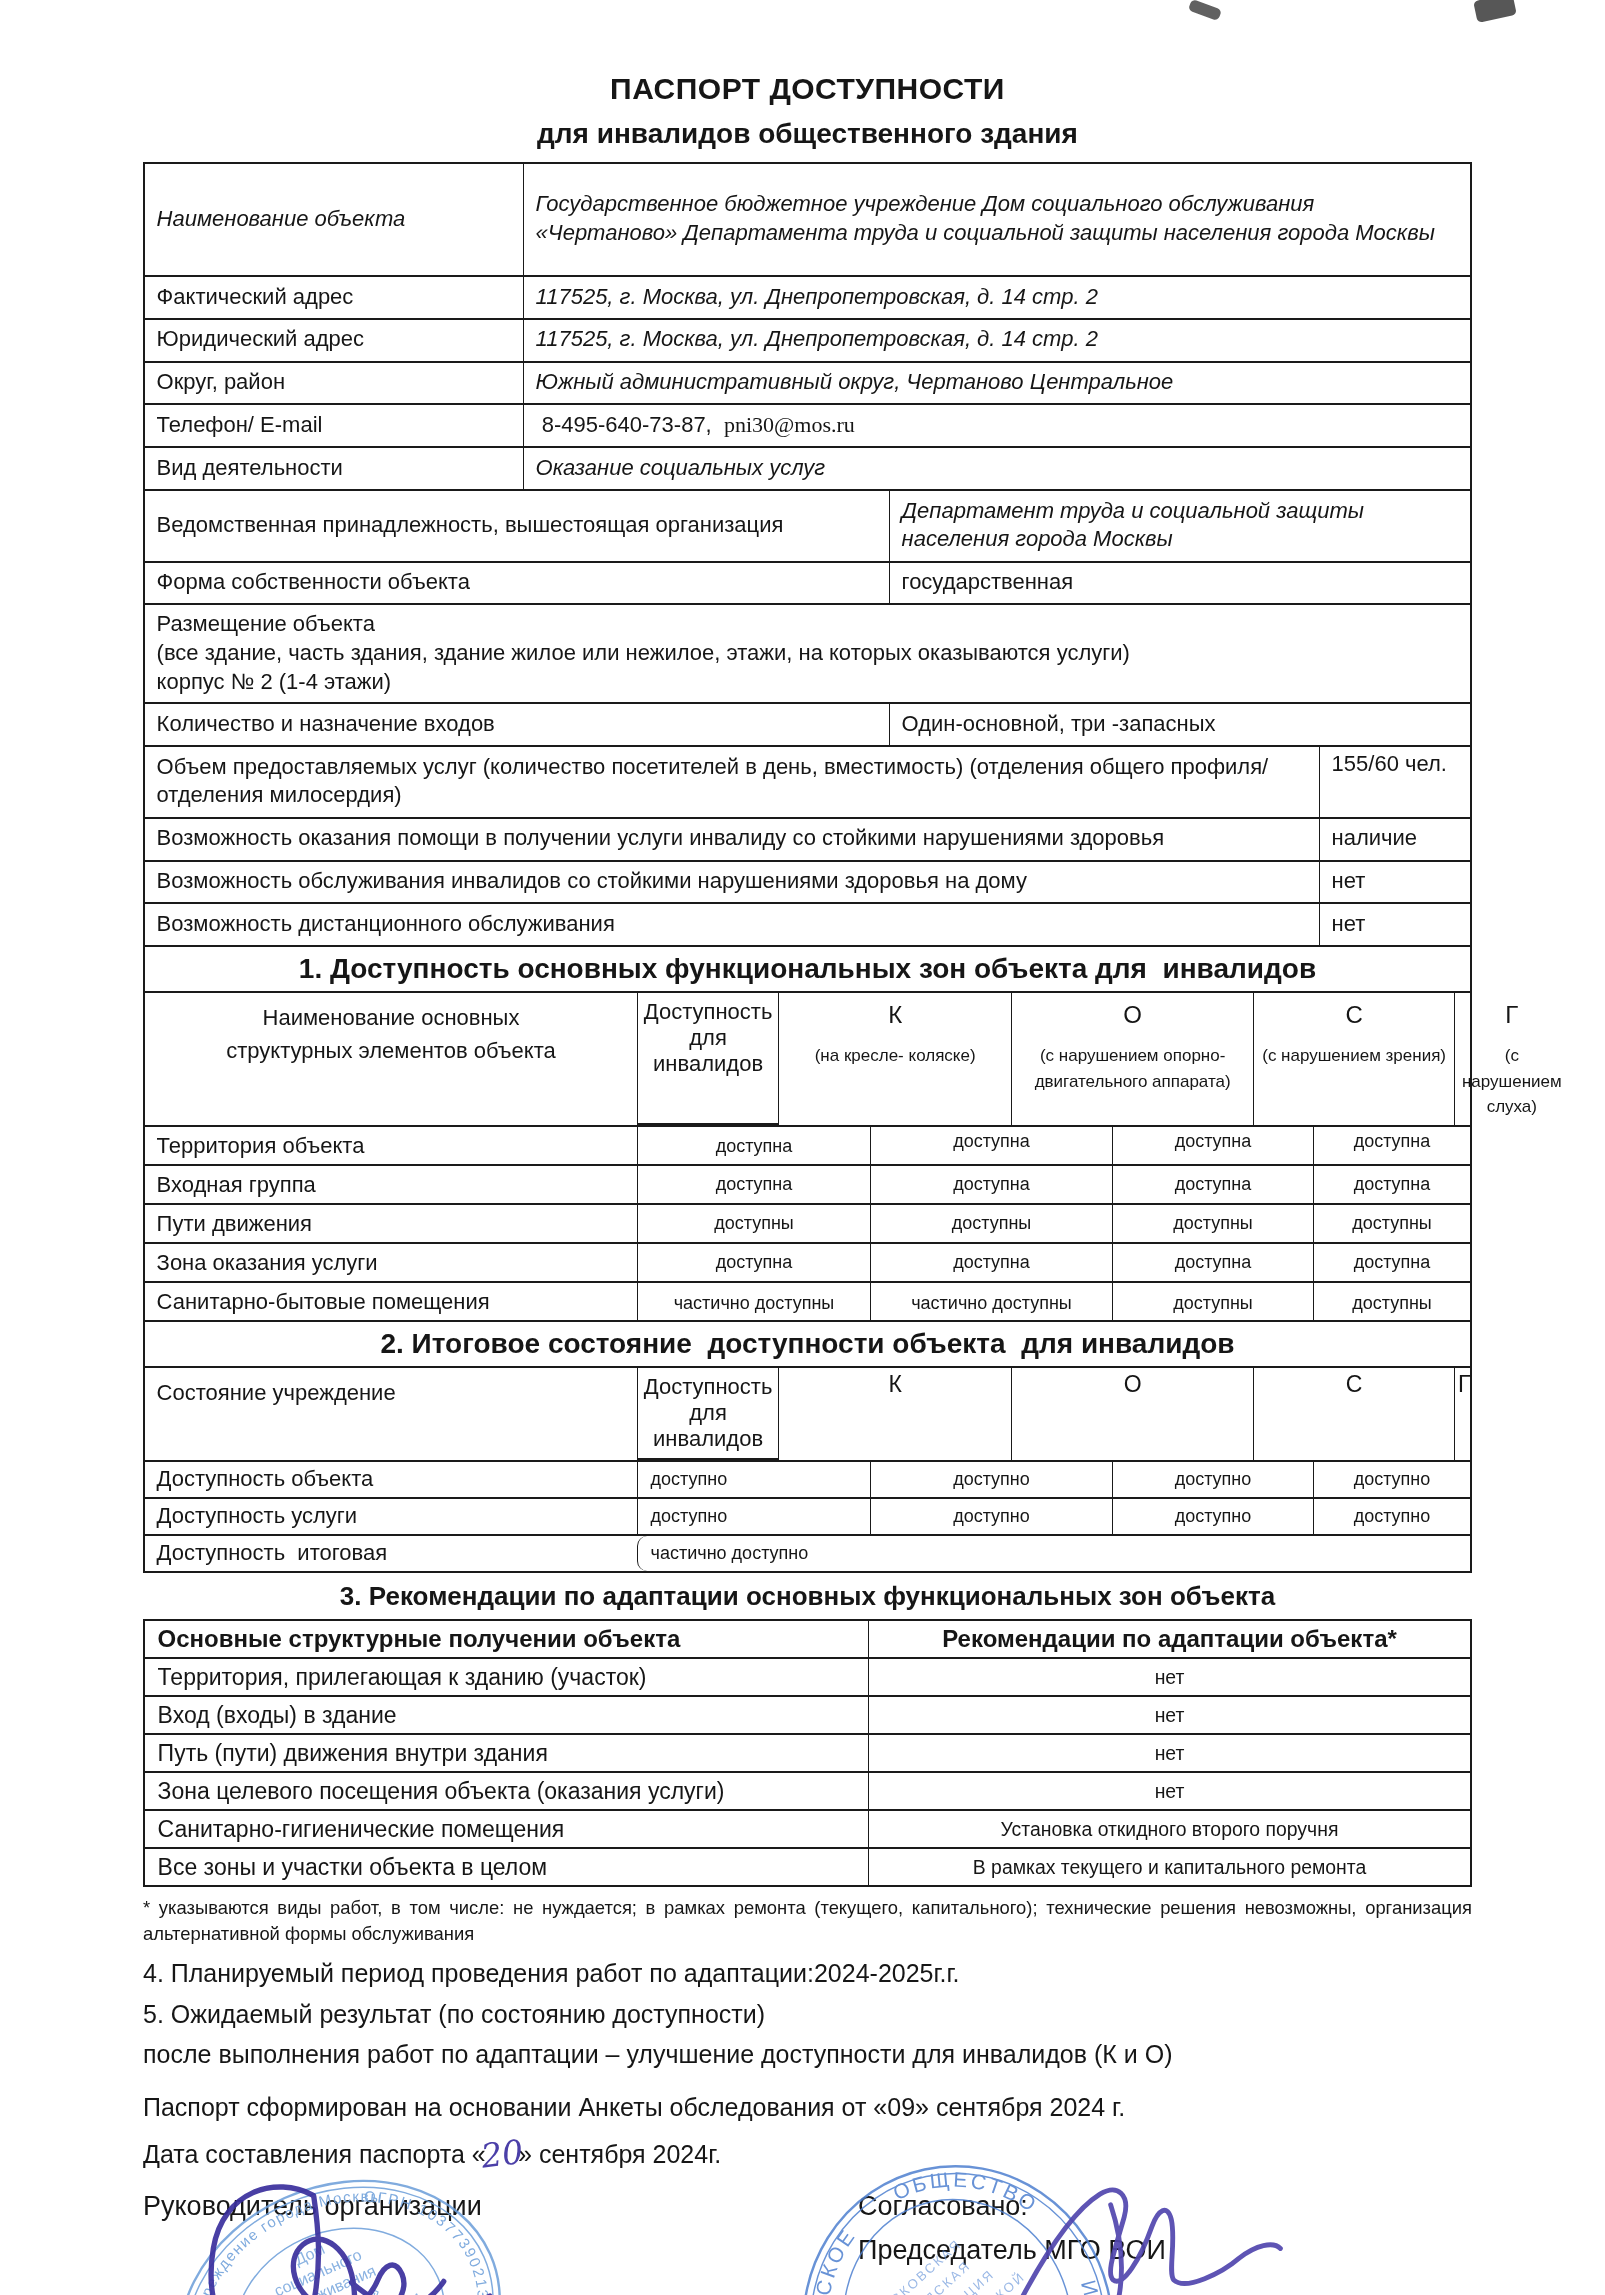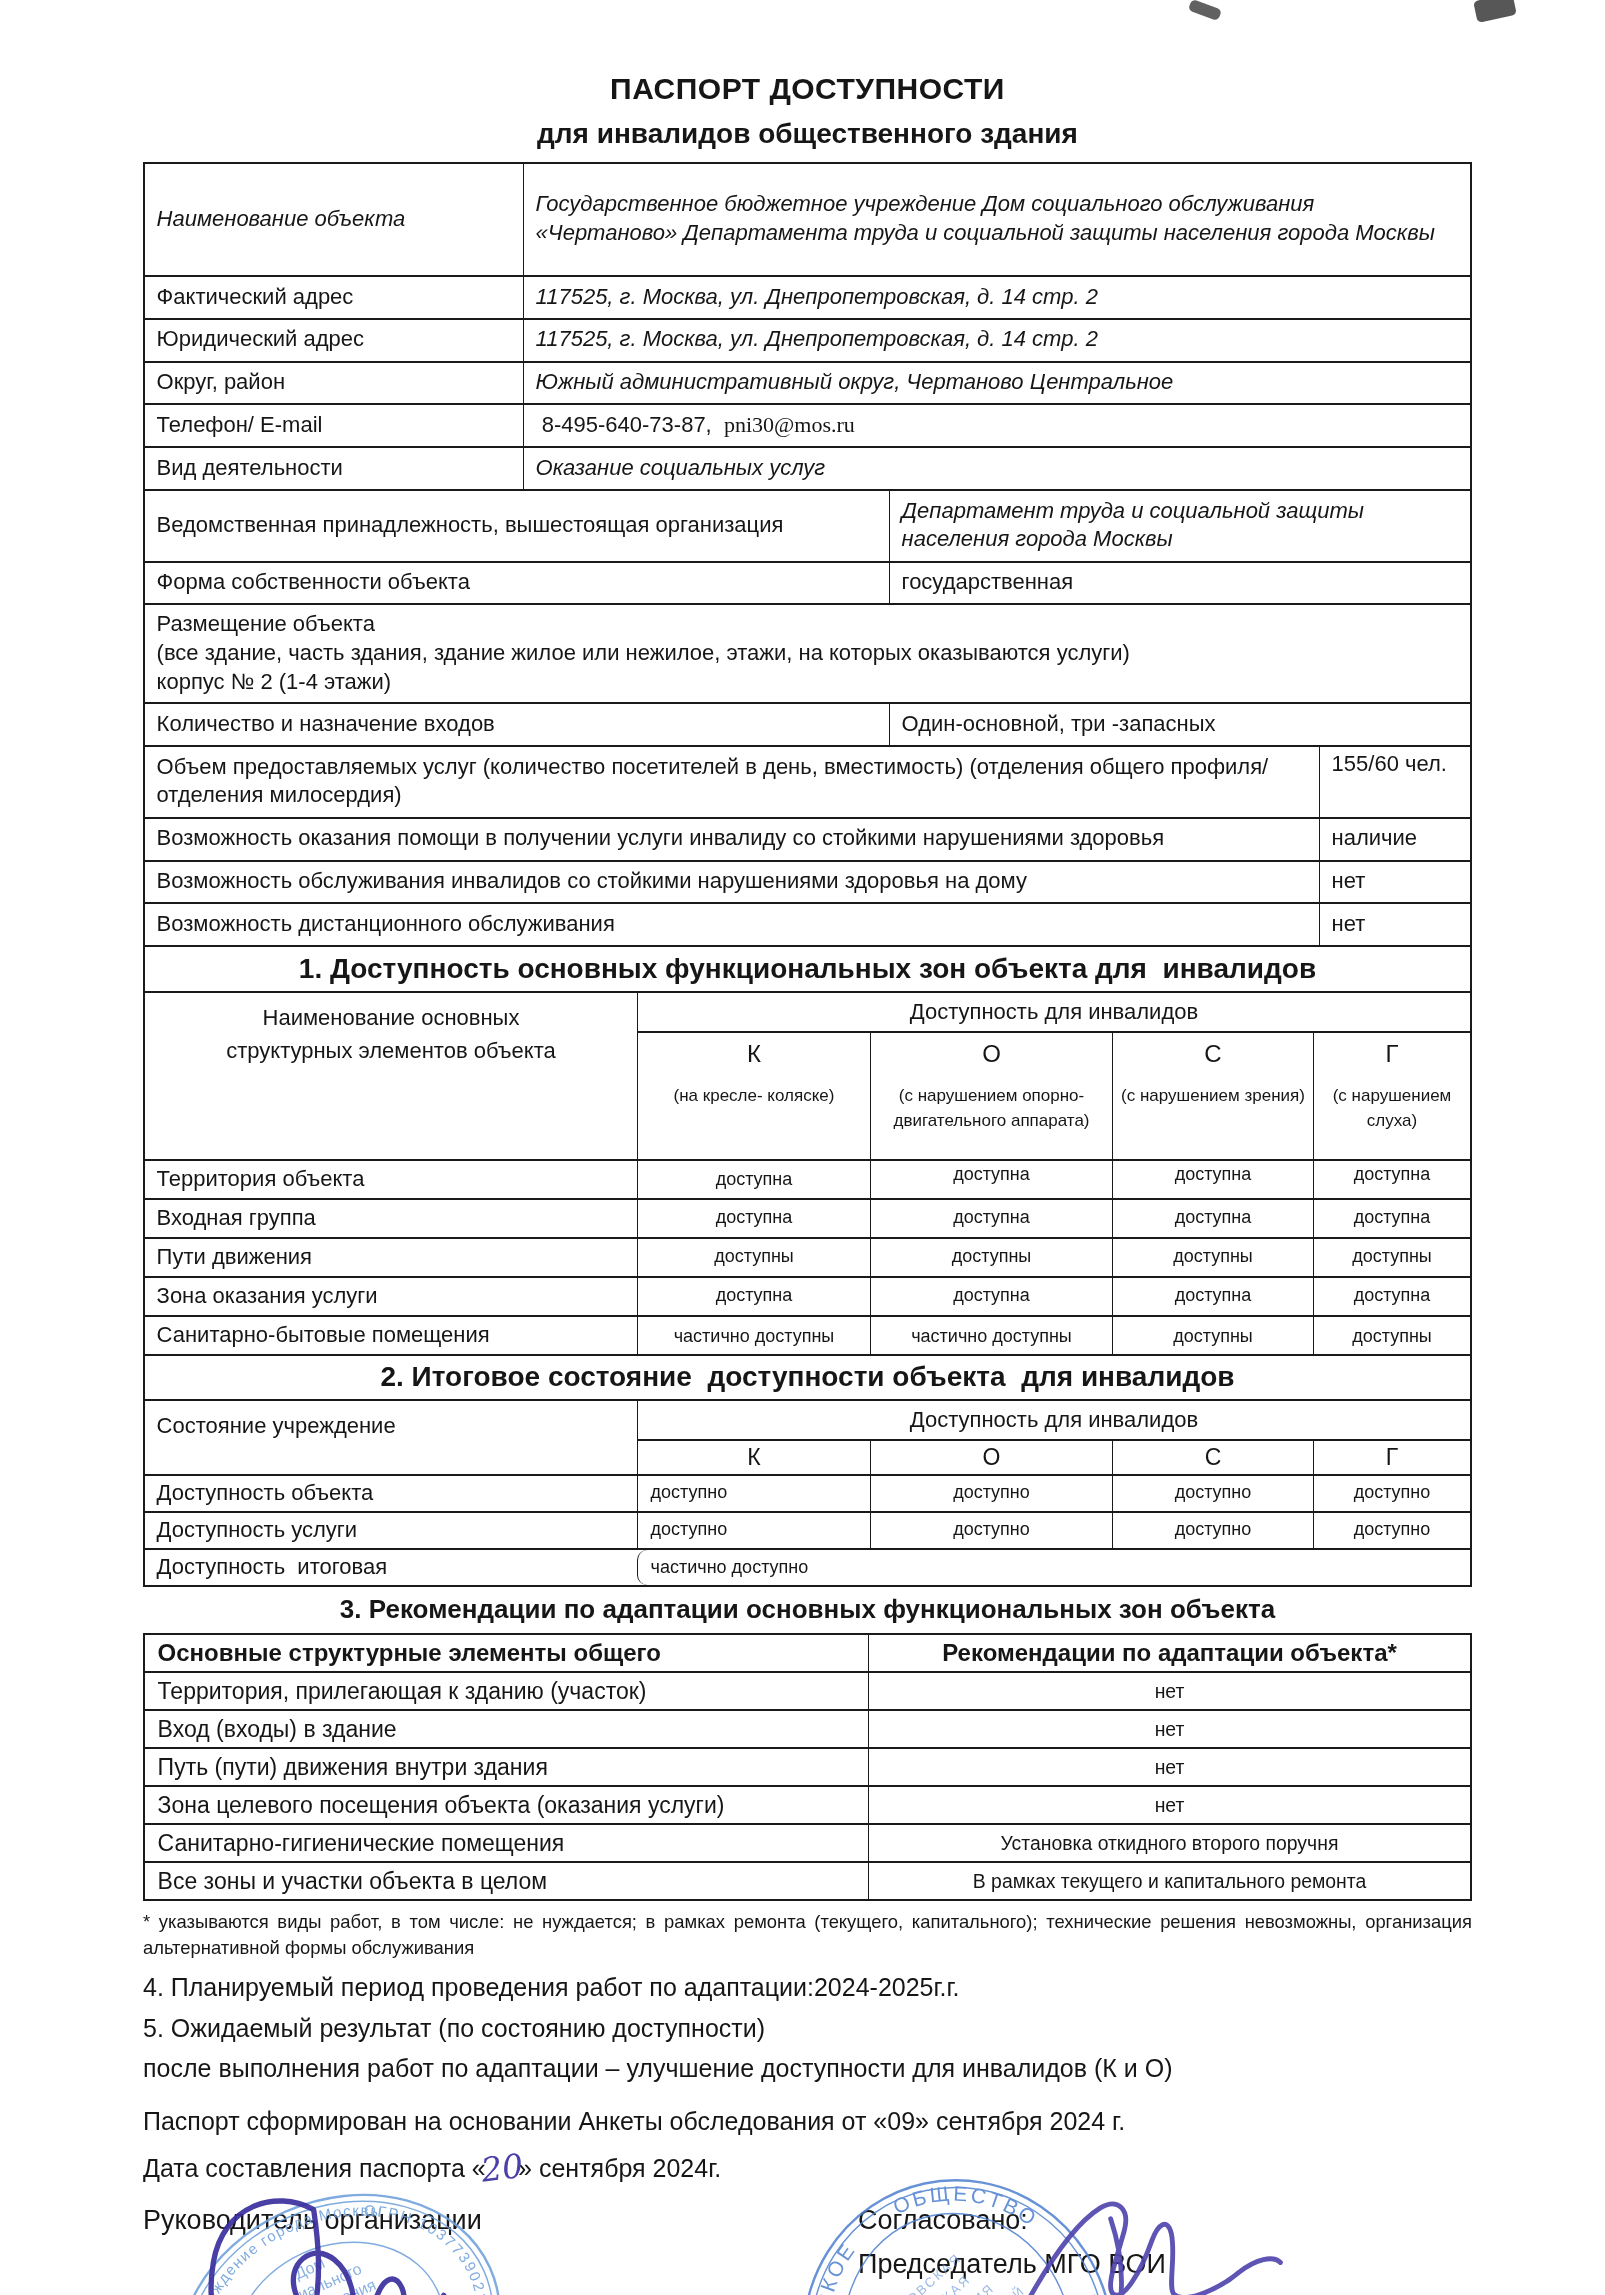--- a/index.html
+++ b/index.html
@@ -25,21 +25,21 @@
   .h2x{min-height:63px;}
   .h3a{min-height:104px;}
   .h3b{min-height:90px;}
   .email{font-family:"Liberation Serif",serif;font-style:normal;}
   .sec-head{text-align:center;font-weight:bold;font-size:28px;padding:5.8px 4.8px;line-height:1.15;white-space:pre-wrap;}
 
   
   .s-header{display:grid;grid-template-columns:492px 1fr;}
   .s-left{display:flex;align-items:flex-start;justify-content:center;text-align:center;
           font-size:22px;line-height:1.5;padding:7.8px 4.8px;white-space:pre-wrap;}
-  .s-right{display:flex;flex-direction:column;}
+  .s-right{display:flex;flex-direction:row;}
   .s-group{text-align:center;font-size:22px;padding:5.8px;border-left:1.9px solid #1a1a1a;border-bottom:2.4px solid #1a1a1a;}
   .s-letters{display:grid;grid-template-columns:233px 242px 201px 1fr;flex:1;}
   .lcol{border-left:1.9px solid #1a1a1a;text-align:center;padding:5.8px 6.8px;
         display:flex;flex-direction:column;gap:14.5px;align-items:center;}
   .letter{font-size:24px;margin-top:1.9px;}
   .ldesc{font-size:17px;line-height:1.5;}
   .s1-letters-tall{min-height:126px;}
   .s2-letters-short .lcol{padding:2.9px;}
   .s2-letters-short .letter{font-size:23px;margin:0;}
   .srow{display:grid;grid-template-columns:492px 233px 242px 201px 1fr;min-height:37px;}
@@ -259,21 +259,21 @@
       <div class="trow srow-final">
         <div class="rl" style="font-size:22px;padding:3.9px 11.6px;display:flex;align-items:center;white-space:pre-wrap;">Доступность  итоговая</div>
         <div class="rv" style="border-left:1.9px solid #1a1a1a;font-size:18px;display:flex;align-items:center;padding-left:12.6px;border-radius:10px;">частично доступно</div>
       </div>
     </div>
 
     <div class="outside-head">3. Рекомендации по адаптации основных функциональных зон объекта</div>
 
     <div class="table3">
       <div class="t3row t3h">
-        <div class="tl">Основные структурные элементы общего</div>
+        <div class="tl">Основные структурные получении объекта</div>
         <div class="tr">Рекомендации по адаптации объекта*</div>
       </div>
       <div class="t3row">
         <div class="tl">Территория, прилегающая к зданию (участок)</div>
         <div class="tr">нет</div>
       </div>
       <div class="t3row">
         <div class="tl">Вход (входы) в здание</div>
         <div class="tr">нет</div>
       </div>

